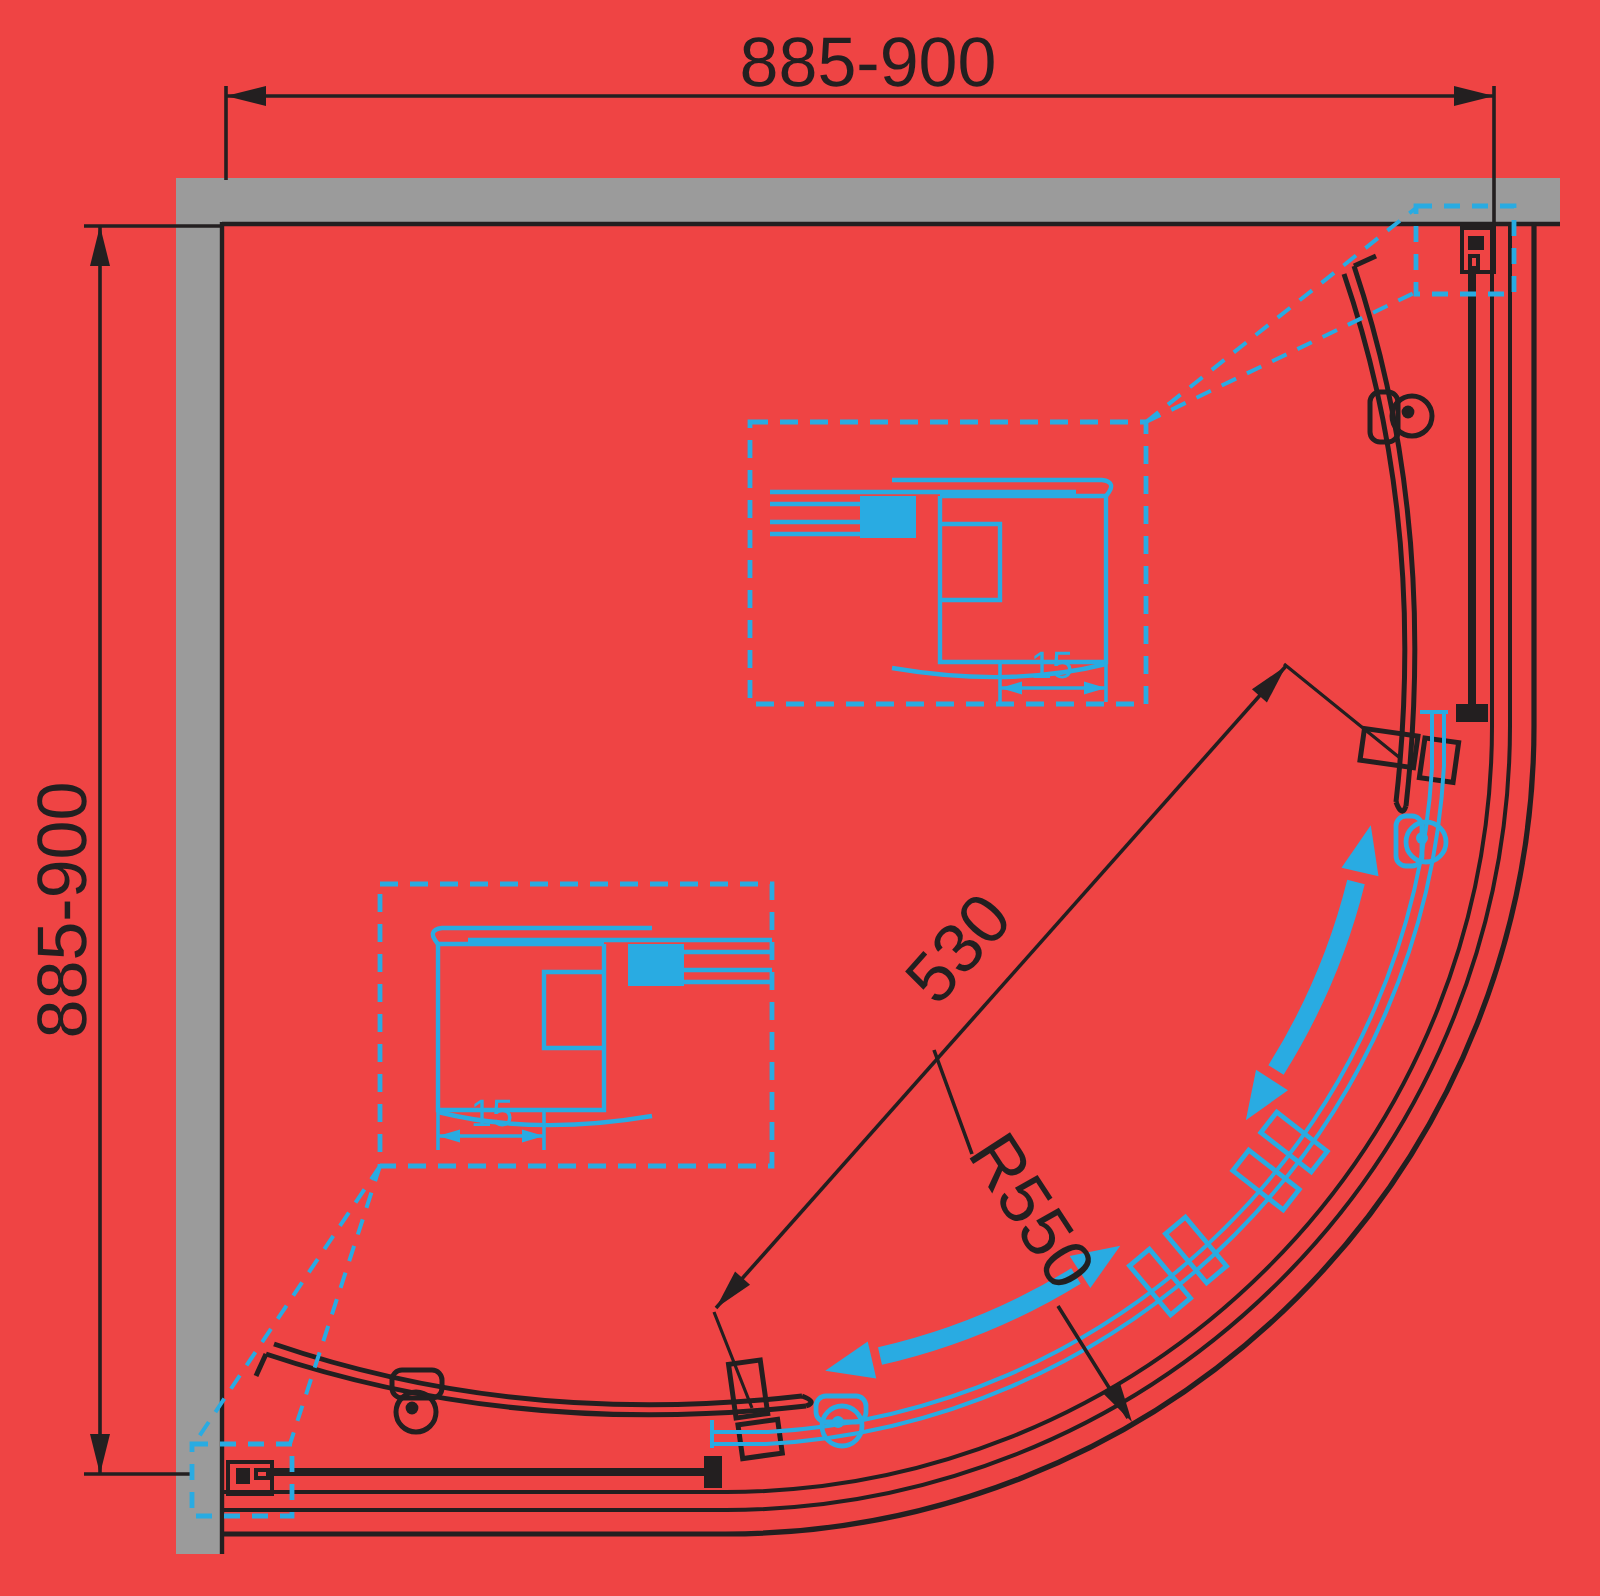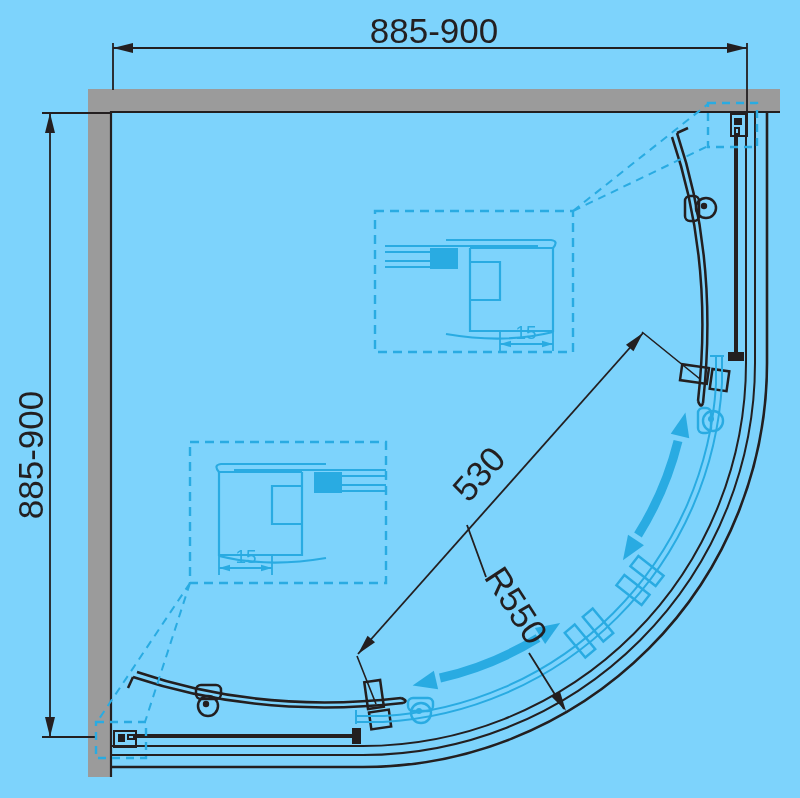--- a/index.html
+++ b/index.html
@@ -1,16 +1,16 @@
 <!DOCTYPE html>
 <html><head>
 <meta charset="utf-8">
 <style>
   html,body{margin:0;padding:0;background:#fff;}
-  .stage{width:800px;height:798px;background:#7dd3fc;position:relative;overflow:hidden;}
+  .stage{width:800px;height:798px;background:#ef4444;position:relative;overflow:hidden;}
   svg{display:block;}
   text{font-family:"Liberation Sans", sans-serif;}
   .dimtxt{fill:#231f20;font-size:35px;}
   .dimtxt15{fill:#29abe2;font-size:19px;}
   .blk{stroke:#231f20;fill:none;}
   .cyn{stroke:#29abe2;fill:none;}
 </style>
 </head>
 <body>
 

